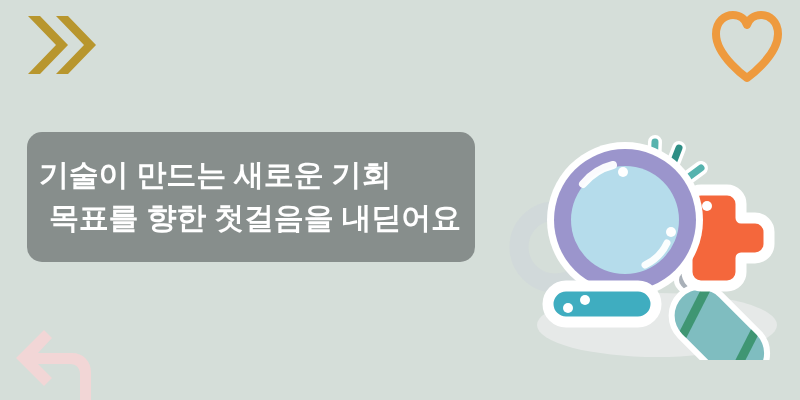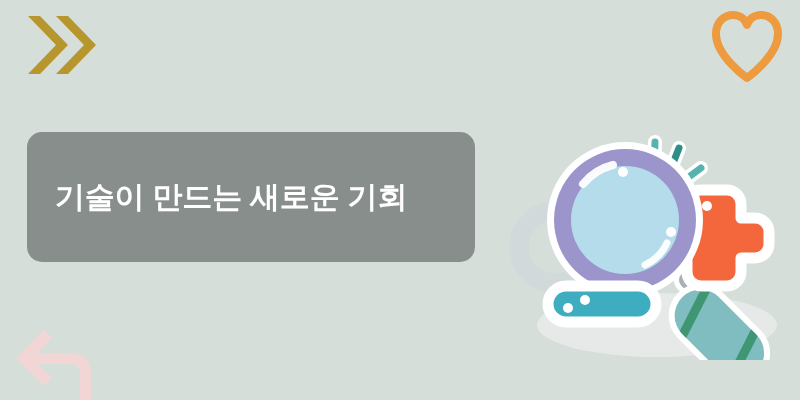--- a/index.html
+++ b/index.html
@@ -50,21 +50,21 @@
   
   #text-panel {
     position: absolute;
     left: 27px;
     top: 132px;
     width: 448px;
     height: 130px;
     background: #878e8c;
     border-radius: 15px;
     box-sizing: border-box;
-    padding: 18px 26px 18px 28px;
+    padding: 18px 26px 18px 12px;
     display: flex;
     flex-direction: column;
     justify-content: center;
   }
   .headline-line {
     color: #ffffff;
     font-size: 30px;
     font-weight: bold;
     line-height: 1.42;
     letter-spacing: -0.2px;
@@ -102,20 +102,21 @@
   </div>
 
   <div id="undo-decoration">
     <svg width="96" height="86" viewBox="0 0 96 86" xmlns="http://www.w3.org/2000/svg">
       <path d="M36 12 L8 40 L36 68 L44 60 L30 46 L62 46 C68 46 72 50 72 56 L72 84 L83 84 L83 54 C83 43 75 35 64 35 L30 35 L44 20 Z" fill="#f2d6d6"></path>
     </svg>
   </div>
 
   <div id="text-panel">
     <div class="headline-line" id="headline-line-1">기술이 만드는 새로운 기회</div>
+    <div class="headline-line" id="headline-line-2">목표를 향한 첫걸음을 내딛어요</div>
   </div>
 
   <div id="illustration">
     <svg width="295" height="250" viewBox="0 0 295 250" xmlns="http://www.w3.org/2000/svg">
 
       <ellipse cx="152" cy="215" rx="120" ry="32" fill="#e6e9e8"></ellipse>
 
       <circle cx="50" cy="137" r="36" fill="none" stroke="#cdd6da" stroke-width="19" opacity="0.55"></circle>
 
       <g stroke="#ffffff" stroke-width="14" stroke-linecap="round" fill="none">

